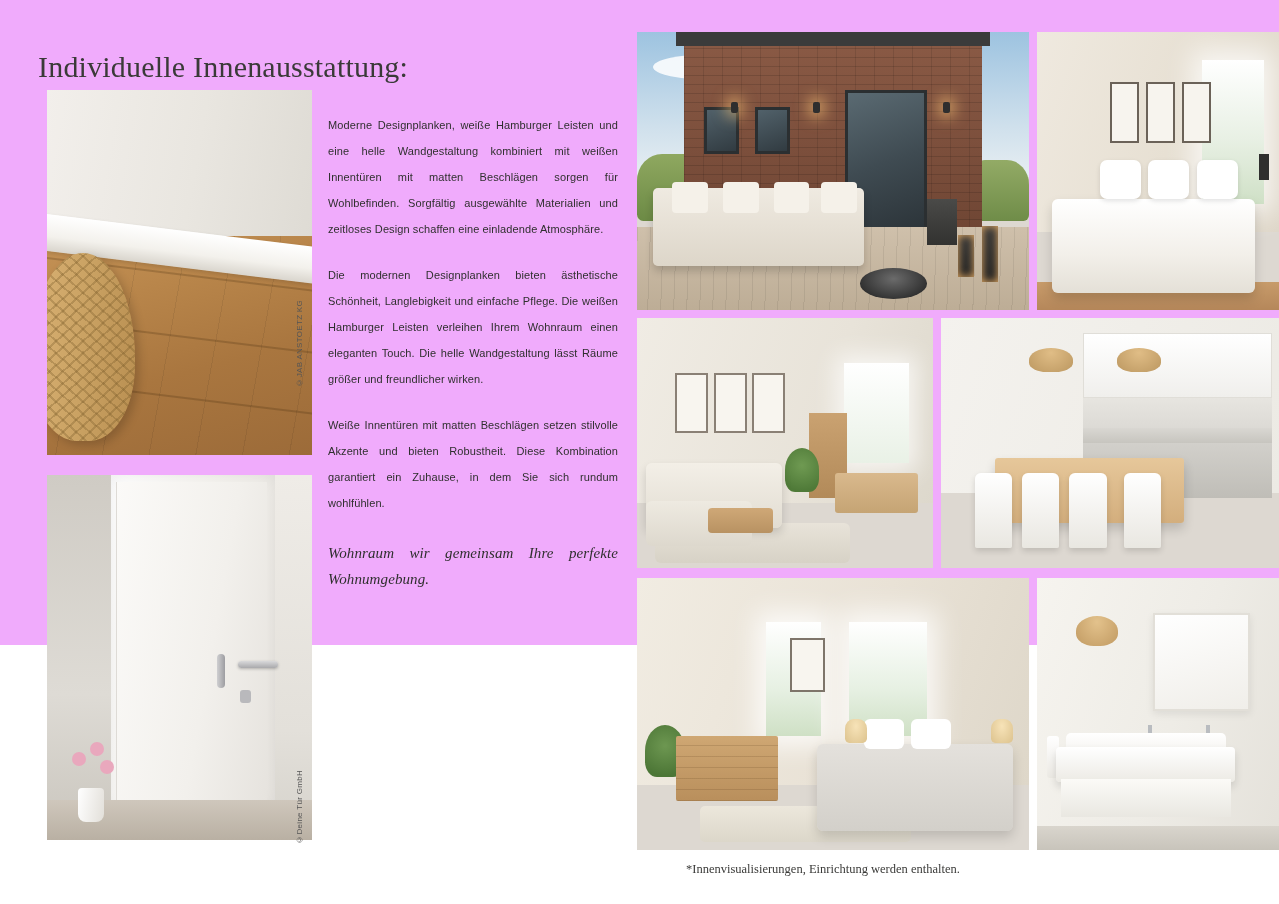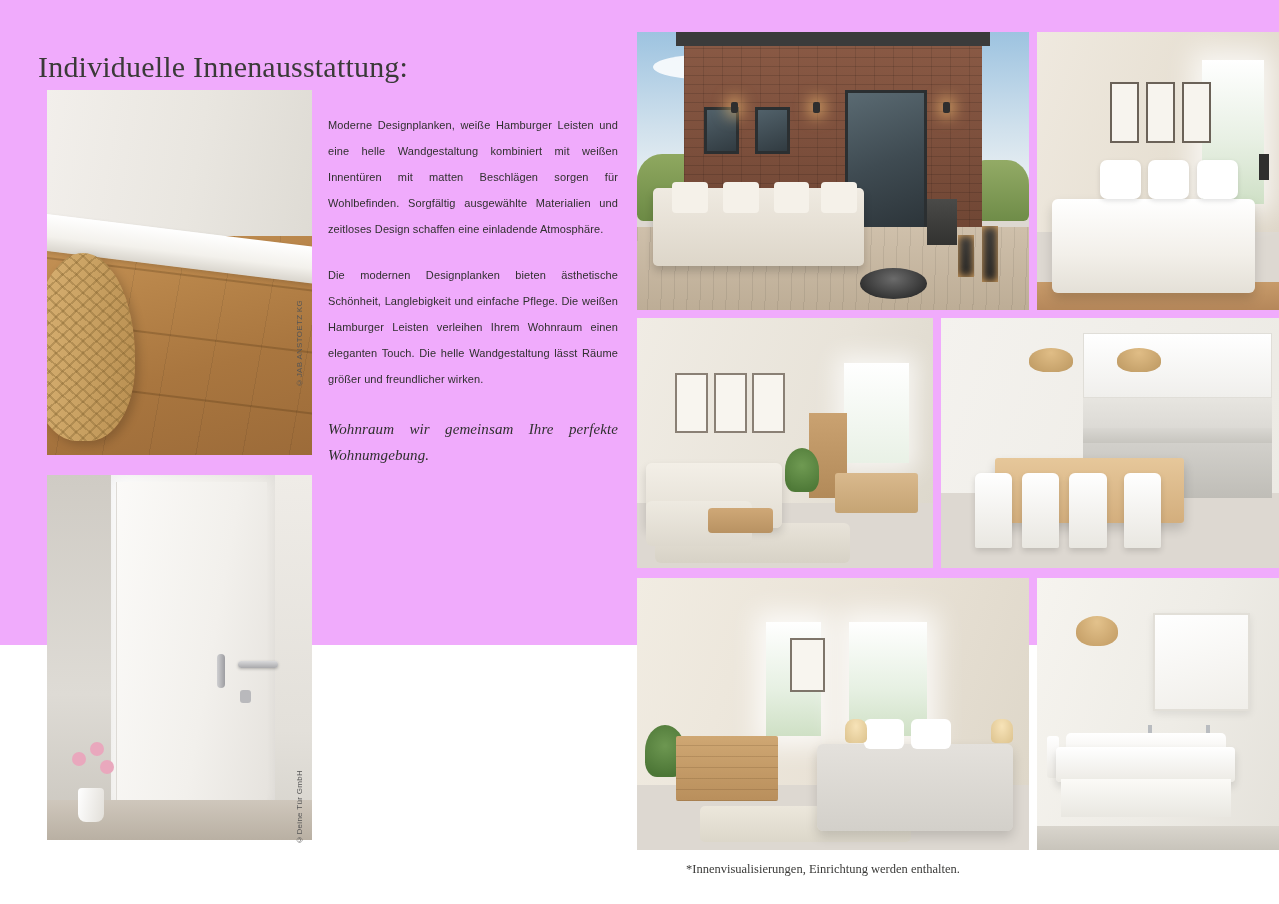--- a/index.html
+++ b/index.html
@@ -537,20 +537,21 @@
       <div class="bloom" style="left:6px; top:18px;"></div>
       <div class="bloom" style="left:24px; top:8px;"></div>
       <div class="bloom" style="left:34px; top:26px;"></div>
     </div>
   </div>
   <div class="credit credit-door">©Deine Tür GmbH</div>
 
   <div class="bodycol">
     <p>Moderne Designplanken, weiße Hamburger Leisten und eine helle Wandgestaltung kombiniert mit weißen Innentüren mit matten Beschlägen sorgen für Wohlbefinden. Sorgfältig ausgewählte Materialien und zeitloses Design schaffen eine einladende Atmosphäre.</p>
     <p>Die modernen Designplanken bieten ästhetische Schönheit, Langlebigkeit und einfache Pflege. Die weißen Hamburger Leisten verleihen Ihrem Wohnraum einen eleganten Touch. Die helle Wandgestaltung lässt Räume größer und freundlicher wirken.</p>
+    <p>Weiße Innentüren mit matten Beschlägen setzen stilvolle Akzente und bieten Robustheit. Diese Kombination garantiert ein Zuhause, in dem Sie sich rundum wohlfühlen.</p>
     <p class="closing">Wohnraum wir gemeinsam Ihre perfekte Wohnumgebung.</p>
   </div>
 
   <div class="grid-img img-terrace">
     <div class="terr-sky"></div>
     <div class="terr-cloud" style="left:4%; top:8%; width:120px; height:26px;"></div>
     <div class="terr-cloud" style="left:62%; top:4%; width:90px; height:20px;"></div>
     <div class="terr-greenL"></div>
     <div class="terr-greenR"></div>
     <div class="terr-building"></div>

